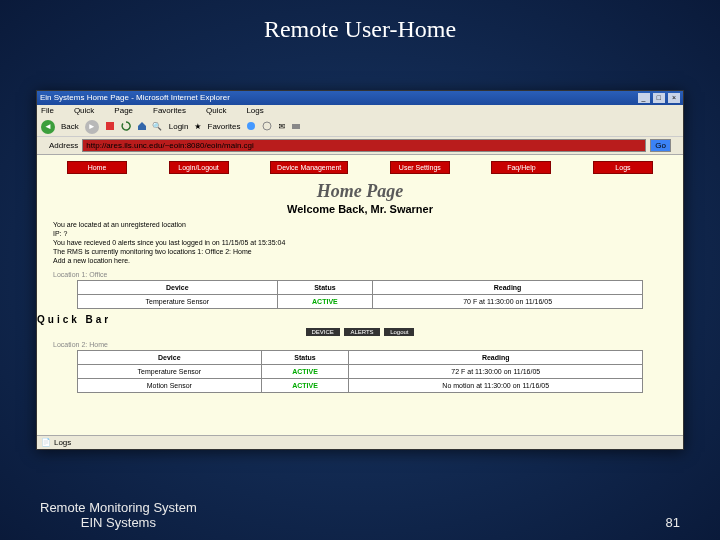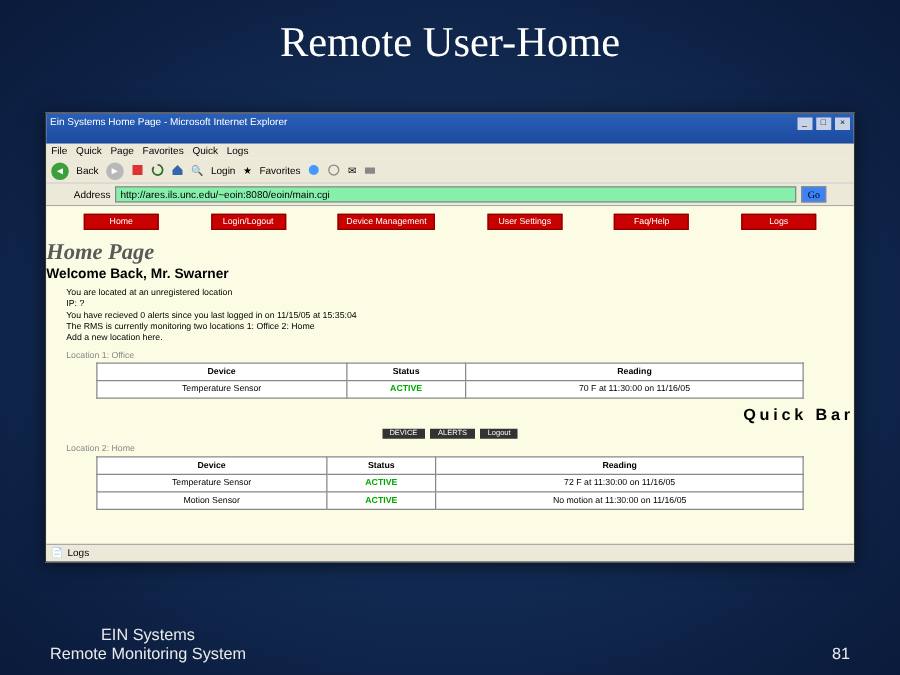--- a/index.html
+++ b/index.html
@@ -6,124 +6,124 @@
   body {
     width:720px; height:540px;
     background: radial-gradient(ellipse at center, #1a3a6a 0%, #0a1a3a 100%);
     font-family: "Times New Roman", serif;
     color:#fff;
     position:relative;
     overflow:hidden;
   }
   .slide-title {
     text-align:center;
-    font-size:34px;
+    font-size:24px;
     font-weight:400;
     padding-top:16px;
     color:#fff;
   }
   .browser {
     position:absolute;
     top:90px; left:36px;
     width:648px; height:360px;
     background:#fff;
     color:#000;
     font-family: Tahoma, Arial, sans-serif;
     font-size:9px;
     border:1px solid #333;
     box-shadow:0 2px 14px rgba(0,0,0,.6);
   }
   .titlebar {
     background: linear-gradient(#2a5fb8,#1c4a9e);
     color:#fff;
-    height:24px; line-height:14px;
+    height:14px; line-height:14px;
     padding:0 3px;
     display:flex; justify-content:space-between;
     font-size:8px;
   }
   .winbtns span {
     display:inline-block; width:12px; height:10px;
     background:#c8d3e8; margin-left:1px;
     text-align:center; color:#000; font-size:7px; line-height:10px;
   }
   .menubar {
     background:#ece9d8; height:12px; line-height:12px;
     padding:0 4px; font-size:8px; color:#000;
-    display:flex; gap:7px;
+    display:flex; gap:20px;
   }
   .toolbar {
     background:#ece9d8; height:20px; padding:2px 4px;
     display:flex; align-items:center; gap:6px; font-size:8px;
     border-bottom:1px solid #ccc;
   }
   .toolbar .icon-circle {
     width:14px;height:14px;border-radius:50%;
     display:inline-flex;align-items:center;justify-content:center;
     color:#fff;font-size:8px;
   }
   .back-icon{background:#3c9f3c;}
   .fwd-icon{background:#b8b8b8;}
   .toolbar svg{width:10px;height:10px;}
   .addressbar {
-    background:#ece9d8; height:18px; padding:2px 22px;
+    background:#ece9d8; height:18px; padding:2px 12px;
     display:flex; align-items:center; gap:4px; font-size:8px;
     border-bottom:1px solid #aaa;
   }
   .addr-input {
-    flex:1; height:13px; border:1px solid #888; background:#86efac;
+    flex:1; height:13px; border:1px solid #888; background:#b91c1c;
     font-size:8px; padding:0 3px;
   }
   .go-btn {
     background:#3b82f6;border:1px solid #888;padding:0 4px;height:13px;
-    font-size:8px;line-height:11px;font-family:Liberation Serif, serif;
+    font-size:8px;line-height:11px;
   }
   .page {
     background:#fcfce4; height:calc(100% - 78px);
     overflow:hidden;
     position:relative;
   }
   .nav-tabs {
     display:flex; gap:14px; padding:6px 30px 4px;
     justify-content:space-between;
   }
   .nav-tab {
     background:#c80000; color:#fff;
     font-size:7px; text-align:center;
     padding:2px 6px;
     border:1px solid #800;
     min-width:60px;
   }
   .home-head {
-    font-family:Georgia,serif;
+    text-align:center; font-family:Georgia,serif;
     font-style:italic; font-weight:bold; color:#5a5a5a;
     font-size:18px; padding:3px 0 1px;
   }
   .welcome {
-    text-align:left; font-weight:bold; font-size:11px;
+    text-align:center; font-weight:bold; font-size:11px;
     color:#000; padding-bottom:3px;
   }
   .info-block {
     font-size:7px; color:#000; padding:2px 16px 4px;
     line-height:9px;
   }
   .loc-title {
     font-size:7px; color:#888; padding:2px 16px;
   }
   .loc-table {
     margin:0 40px 4px; border:1px solid #888;
     border-collapse:collapse; width:calc(100% - 80px);
     font-size:7px; background:#fff;
   }
   .loc-table th, .loc-table td {
     border:1px solid #888; padding:2px 4px; text-align:center;
     height:14px;
   }
   .active { color:#0a0; font-weight:bold; }
   .quickbar {
-    text-align:right; font-size:13px; letter-spacing:3px;
+    text-align:left; font-size:10px; letter-spacing:3px;
     font-weight:bold; padding:1px 0;
   }
   .qb-btns {
     text-align:center; padding-bottom:3px;
   }
   .qb-btn {
     display:inline-block; background:#333; color:#fff;
     font-size:6px; padding:1px 6px; margin:0 1px;
   }
   .statusbar {
@@ -284,17 +284,17 @@
 
   <div class="statusbar">
     <span>📄</span>
     <span>Logs</span>
   </div>
 
 </div>
 
 <div class="footer">
   <div class="footer-center">
+    <div>Remote Monitoring System</div>
     <div>EIN Systems</div>
-    <div>Remote Monitoring System</div>
   </div>
   <span class="slide-num">81</span>
 </div>
 
 </body></html>

